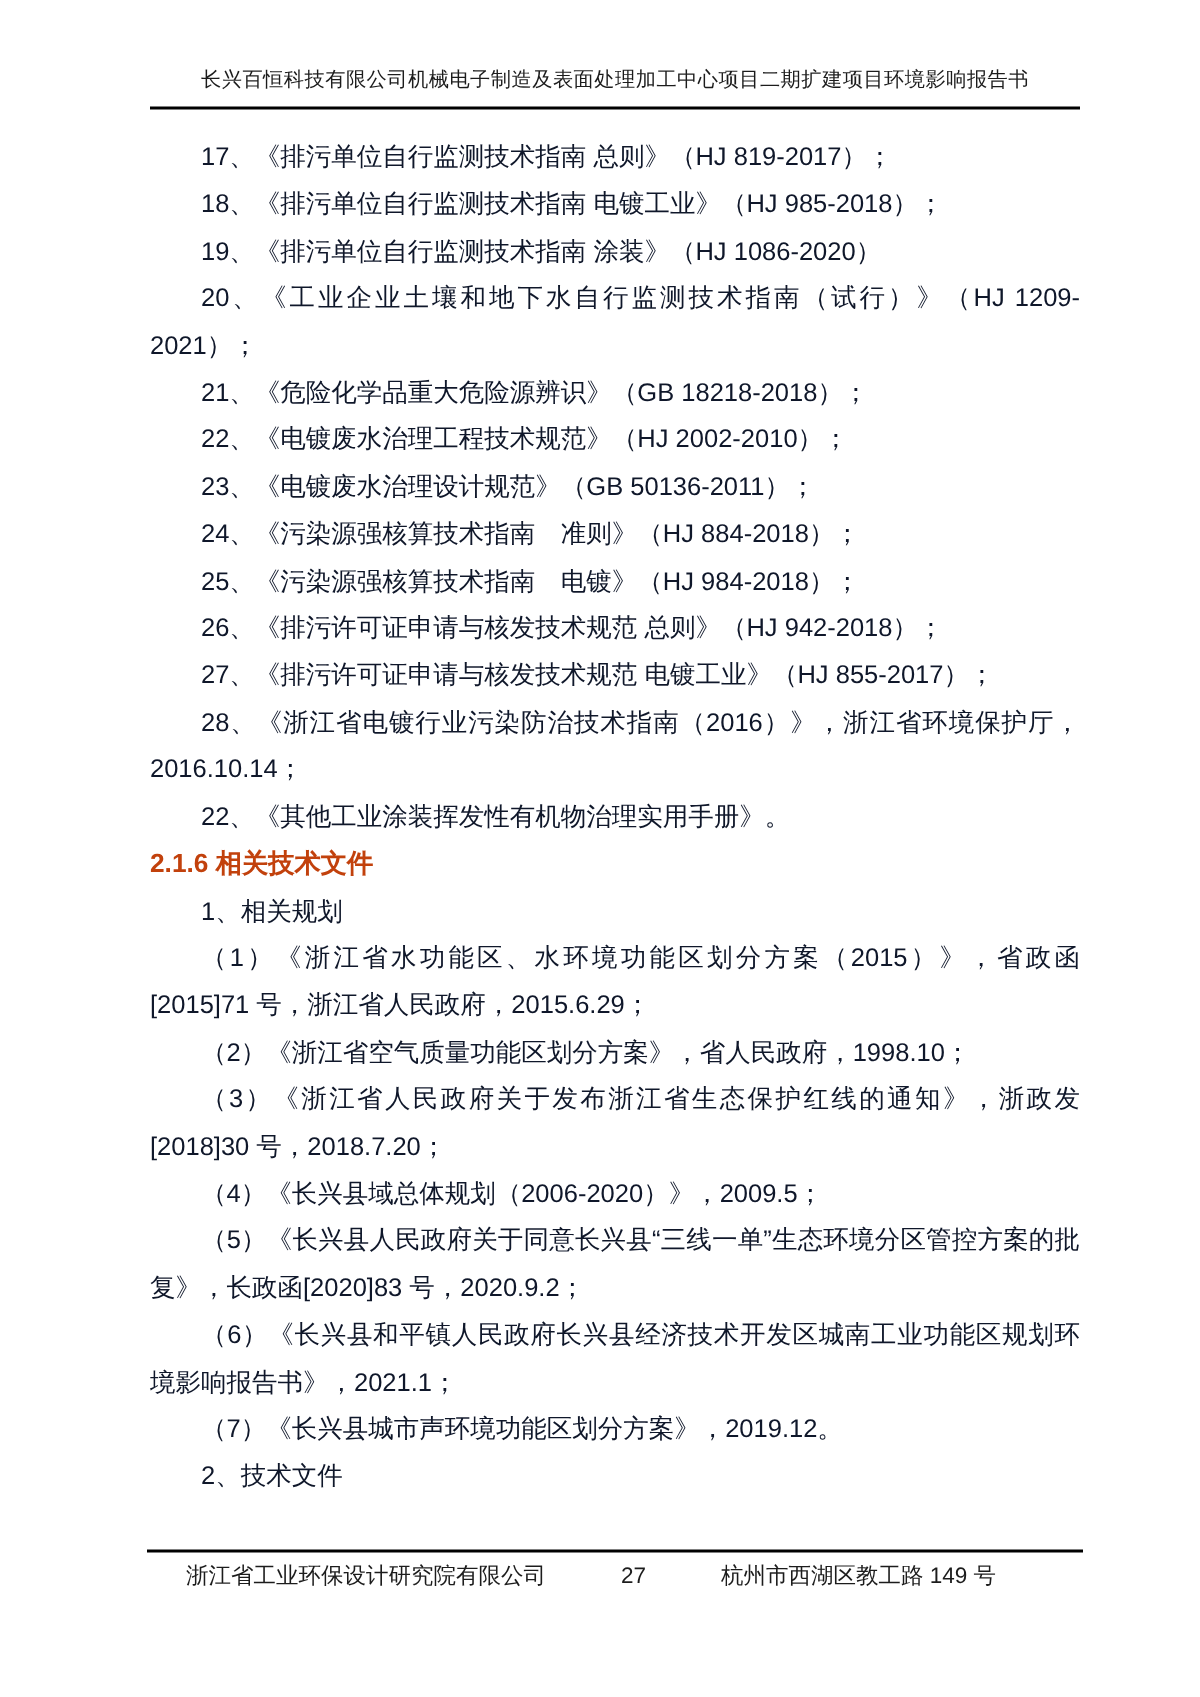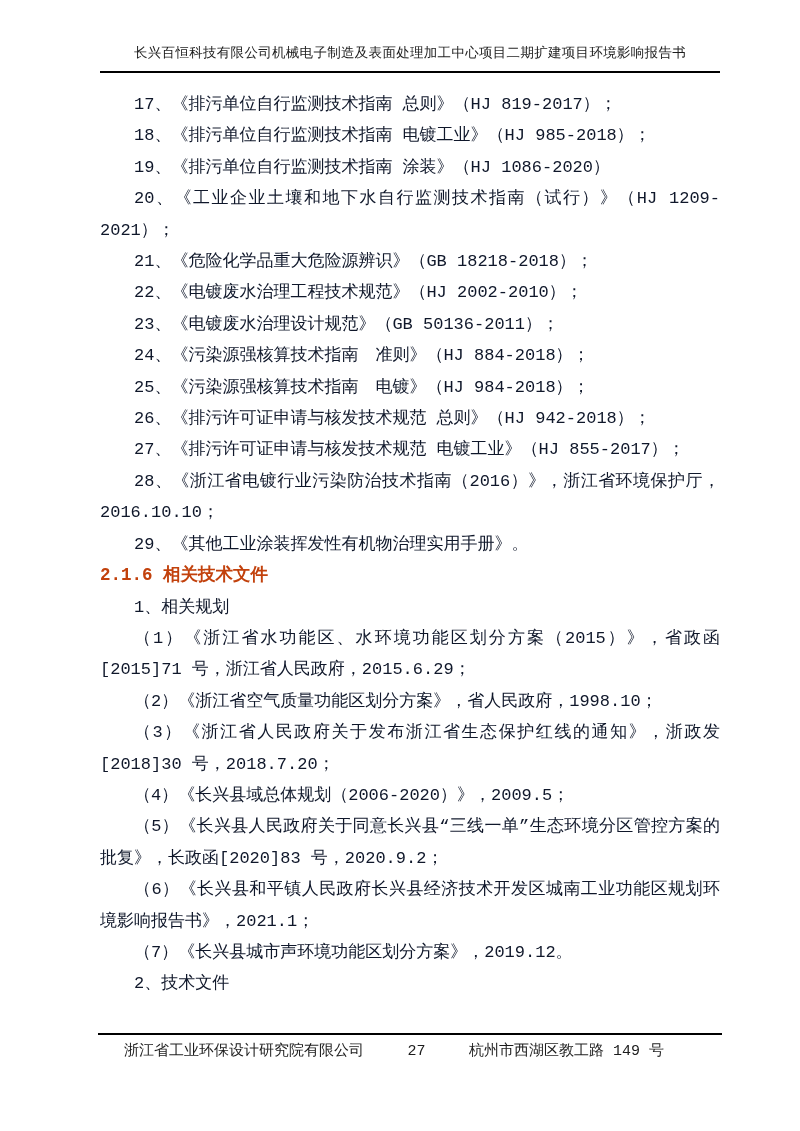--- a/index.html
+++ b/index.html
@@ -5,21 +5,21 @@
   html, body {
     margin: 0;
     padding: 0;
     background: #ffffff;
   }
   .page {
     position: relative;
     width: 800px;
     height: 1131px;
     background: #ffffff;
-    font-family: Liberation Mono, monospace;
+    font-family: Liberation Sans, sans-serif;
     color: #1c1c1c;
     overflow: hidden;
   }
   .doc-header {
     position: absolute;
     top: 44px;
     left: 100px;
     width: 620px;
   }
   .doc-header-title {
@@ -94,22 +94,22 @@
     <p class="para">18、《排污单位自行监测技术指南 电镀工业》（HJ 985-2018）；</p>
     <p class="para">19、《排污单位自行监测技术指南 涂装》（HJ 1086-2020）</p>
     <p class="para">20、《工业企业土壤和地下水自行监测技术指南（试行）》（HJ 1209-2021）；</p>
     <p class="para">21、《危险化学品重大危险源辨识》（GB 18218-2018）；</p>
     <p class="para">22、《电镀废水治理工程技术规范》（HJ 2002-2010）；</p>
     <p class="para">23、《电镀废水治理设计规范》（GB 50136-2011）；</p>
     <p class="para">24、《污染源强核算技术指南　准则》（HJ 884-2018）；</p>
     <p class="para">25、《污染源强核算技术指南　电镀》（HJ 984-2018）；</p>
     <p class="para">26、《排污许可证申请与核发技术规范 总则》（HJ 942-2018）；</p>
     <p class="para">27、《排污许可证申请与核发技术规范 电镀工业》（HJ 855-2017）；</p>
-    <p class="para">28、《浙江省电镀行业污染防治技术指南（2016）》，浙江省环境保护厅，2016.10.10；</p>
-    <p class="para">29、《其他工业涂装挥发性有机物治理实用手册》。</p>
+    <p class="para">28、《浙江省电镀行业污染防治技术指南（2016）》，浙江省环境保护厅，2016.10.14；</p>
+    <p class="para">22、《其他工业涂装挥发性有机物治理实用手册》。</p>
 
     <h3 class="section-heading">2.1.6 相关技术文件</h3>
 
     <p class="para">1、相关规划</p>
     <p class="para">（1）《浙江省水功能区、水环境功能区划分方案（2015）》，省政函[2015]71 号，浙江省人民政府，2015.6.29；</p>
     <p class="para">（2）《浙江省空气质量功能区划分方案》，省人民政府，1998.10；</p>
     <p class="para">（3）《浙江省人民政府关于发布浙江省生态保护红线的通知》，浙政发[2018]30 号，2018.7.20；</p>
     <p class="para">（4）《长兴县域总体规划（2006-2020）》，2009.5；</p>
     <p class="para">（5）《长兴县人民政府关于同意长兴县“三线一单”生态环境分区管控方案的批复》，长政函[2020]83 号，2020.9.2；</p>
     <p class="para">（6）《长兴县和平镇人民政府长兴县经济技术开发区城南工业功能区规划环境影响报告书》，2021.1；</p>

